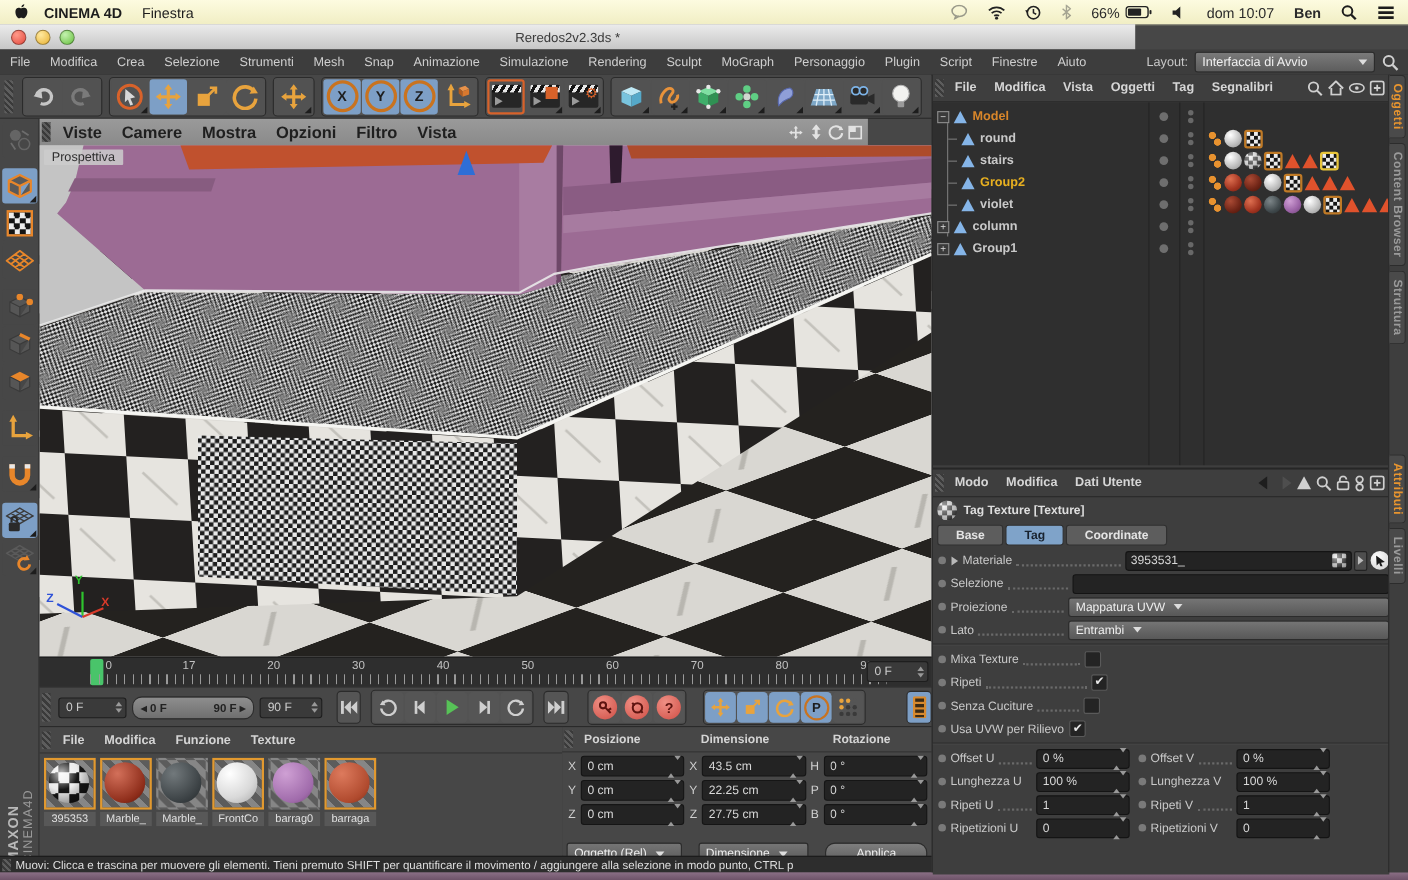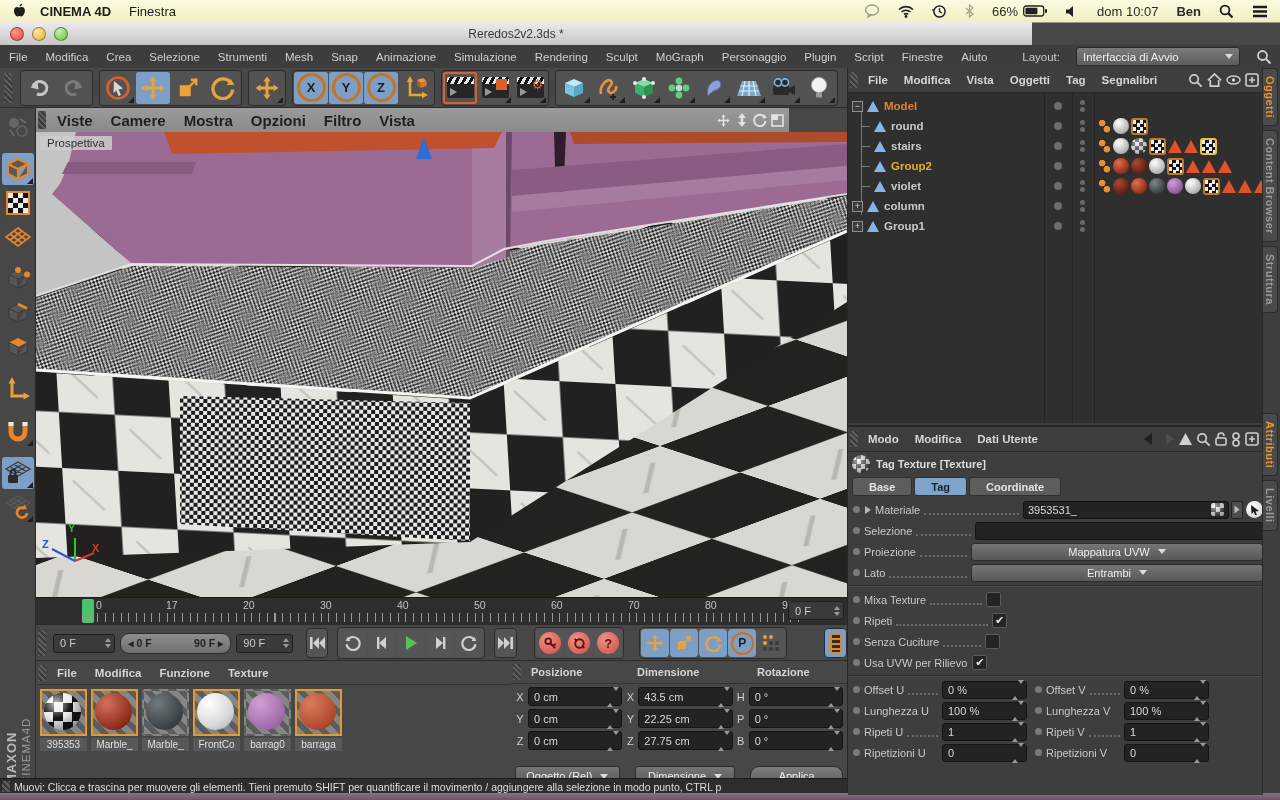--- a/index.html
+++ b/index.html
@@ -19,21 +19,21 @@
   #titlebar .lights{position:absolute;left:10px;display:flex}
   .tl.r{background:radial-gradient(circle at 35% 30%,#ff9a8a,#e3493d)}
   .tl.y{background:radial-gradient(circle at 35% 30%,#ffe9a0,#e8b131)}
   .tl.g{background:radial-gradient(circle at 35% 30%,#c4f2b0,#66bf3c)}
   
   #appmenu{left:0;top:45px;width:1280px;height:23px;background:#3d3d3d;border-bottom:1px solid #262626;
            display:flex;align-items:center;color:#cfcfcf;font-size:11.5px}
   #appmenu .mi{padding:0 9px;cursor:default}
   #appmenu .layoutlbl{margin-left:auto;color:#c8c8c8}
   .layoutdd{background:linear-gradient(#7a7a7a,#5d5d5d);border:1px solid #2c2c2c;border-radius:3px;
-            height:17px;display:flex;align-items:center;padding:0 6px;margin:0 16px;color:#f0f0f0;min-width:150px;justify-content:space-between}
+            height:17px;display:flex;align-items:center;padding:0 6px;margin:0 6px;color:#f0f0f0;min-width:150px;justify-content:space-between}
   .caret{width:0;height:0;border-left:4px solid transparent;border-right:4px solid transparent;border-top:5px solid #ddd;margin-left:8px}
   
   #toolbar{left:0;top:68px;width:847px;height:40px;background:#474747;border-bottom:1px solid #2a2a2a;
            display:flex;align-items:center;gap:6px;padding-left:2px;box-sizing:border-box}
   .grip{width:8px;height:30px;background:repeating-linear-gradient(45deg,#5d5d5d 0 2px,#3a3a3a 2px 4px);margin:0 2px;flex:none}
   .tgroup{display:flex;background:#525252;border:1px solid #2b2b2b;border-radius:4px;padding:1px;gap:1px}
   .tb{width:34px;height:32px;border-radius:3px;display:flex;align-items:center;justify-content:center;position:relative;background:#525252}
   .tb.blue{background:#7d9fc6}
   .tb.dis{opacity:.35}
   .tb.sub::after{content:'';position:absolute;right:1px;bottom:1px;border-left:6px solid transparent;border-bottom:6px solid #1d1d1d}
@@ -101,21 +101,21 @@
   .mat.m4::after{background:radial-gradient(circle at 32% 28%,#cfa0d4,#a06bab 70%,#744678)}
   .mat.m5::after{background:radial-gradient(circle at 32% 28%,#dd7a5d,#b04a2e 70%,#7c2c16)}
   .matlbl{margin-top:2px;background:#585858;color:#e0e0e0;font-size:10px;text-align:center;padding:1px 0;white-space:nowrap;overflow:hidden}
   #coordpanel{left:511px;top:660px;width:336px;height:118px;background:#474747;border-top:1px solid #2a2a2a;position:absolute;box-sizing:border-box}
   #coordpanel .hdr{display:flex;color:#d4d4d4;font-weight:bold;height:22px;align-items:center;border-bottom:1px solid #333}
   .crow{display:flex;align-items:center;margin:3px 4px 0 4px;gap:3px;color:#cfcfcf}
   .clab{width:10px;text-align:center}
   .cfield{flex:1;height:17px;background:#232323;border:1px solid #151515;border-radius:3px;display:flex;align-items:center;padding:0 2px 0 5px;color:#d8d8d8}
   .cfield input{background:transparent;border:none;color:#d8d8d8;font-size:11px;width:100%;font-family:"Liberation Sans",sans-serif;padding:0}
   .dd{height:18px;background:linear-gradient(#757575,#585858);border:1px solid #2c2c2c;border-radius:3px;
-      display:flex;align-items:center;justify-content:center;padding:0 6px;color:#eee;font-size:11px}
+      display:flex;align-items:center;justify-content:flex-start;padding:0 6px;color:#eee;font-size:11px}
   .btn{height:18px;background:linear-gradient(#7e7e7e,#5c5c5c);border:1px solid #2c2c2c;border-radius:9px;
        display:flex;align-items:center;justify-content:center;color:#efefef}
   
   #statusbar{left:0;top:778px;width:847px;height:15px;background:#2d2d2d;border-top:1px solid #1b1b1b;
              display:flex;align-items:center;color:#dedede;font-size:10.5px;white-space:nowrap;overflow:hidden}
   #bottomstrip{left:0;top:793px;width:1280px;height:7px;background:linear-gradient(#8a6f85,#6e5369)}
   
   #rpanel{left:847px;top:68px;width:415px;height:725px;background:#3e3e3e;border-left:1px solid #262626;position:absolute}
   .rpmenu{height:24px;display:flex;align-items:center;color:#d6d6d6;font-weight:bold;font-size:11.5px;border-bottom:1px solid #2a2a2a;background:#3e3e3e}
   .rpmenu .mi{padding:0 8px}

